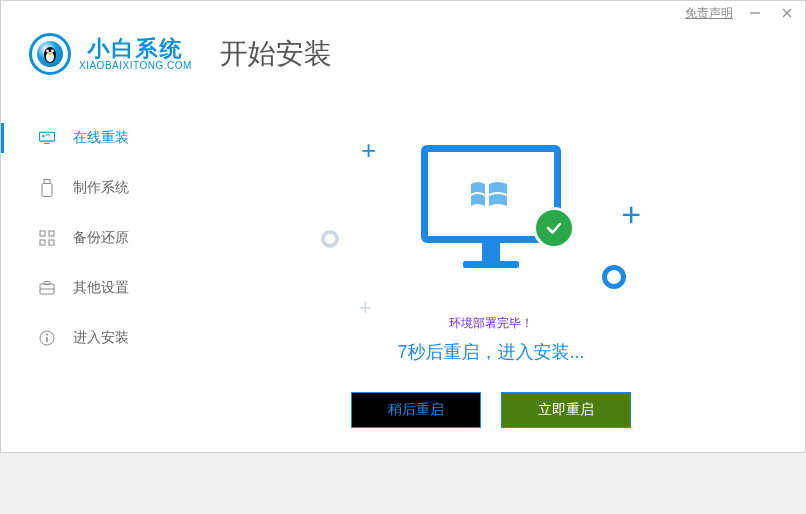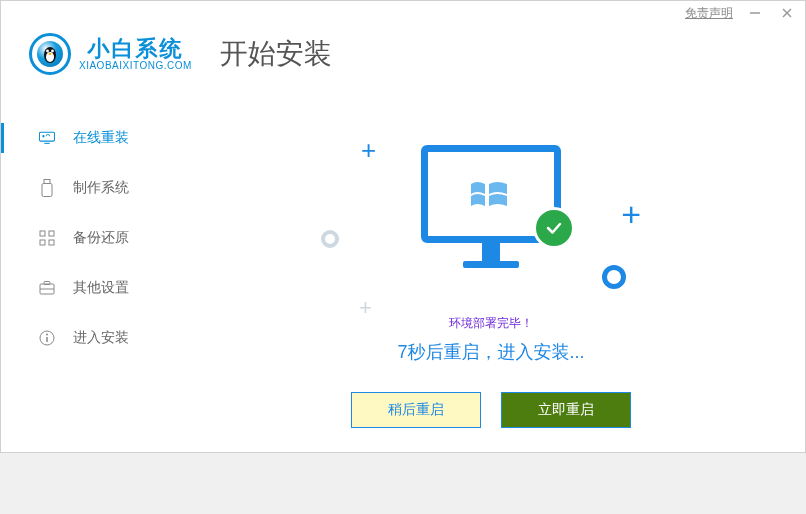--- a/index.html
+++ b/index.html
@@ -220,21 +220,21 @@
       width: 130px;
       height: 36px;
       font-size: 14px;
       cursor: pointer;
       display: flex;
       align-items: center;
       justify-content: center;
       border: 1px solid #1e88e5;
     }
     .btn-outline {
-      background: #fef9c3;
+      background: #000000;
       color: #1e88e5;
       font-family: Liberation Serif, serif;
     }
     .btn-primary {
       background: #4d7c0f;
       color: #fff;
     }
   </style>
 </head>
 <body>

